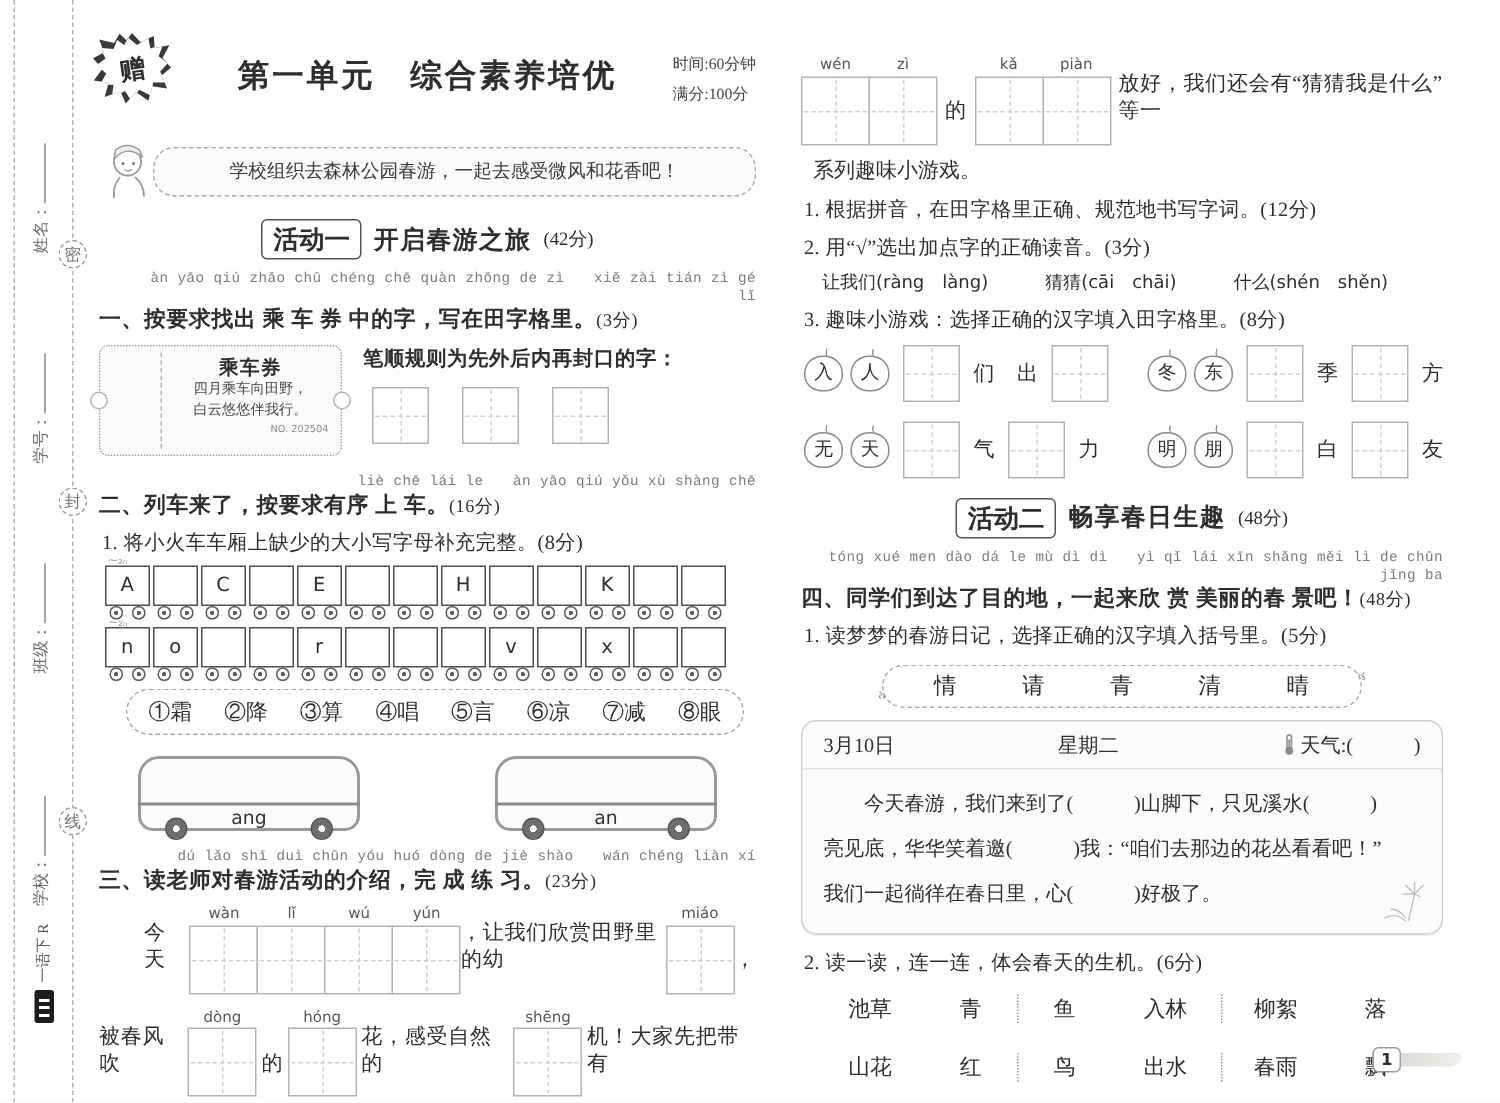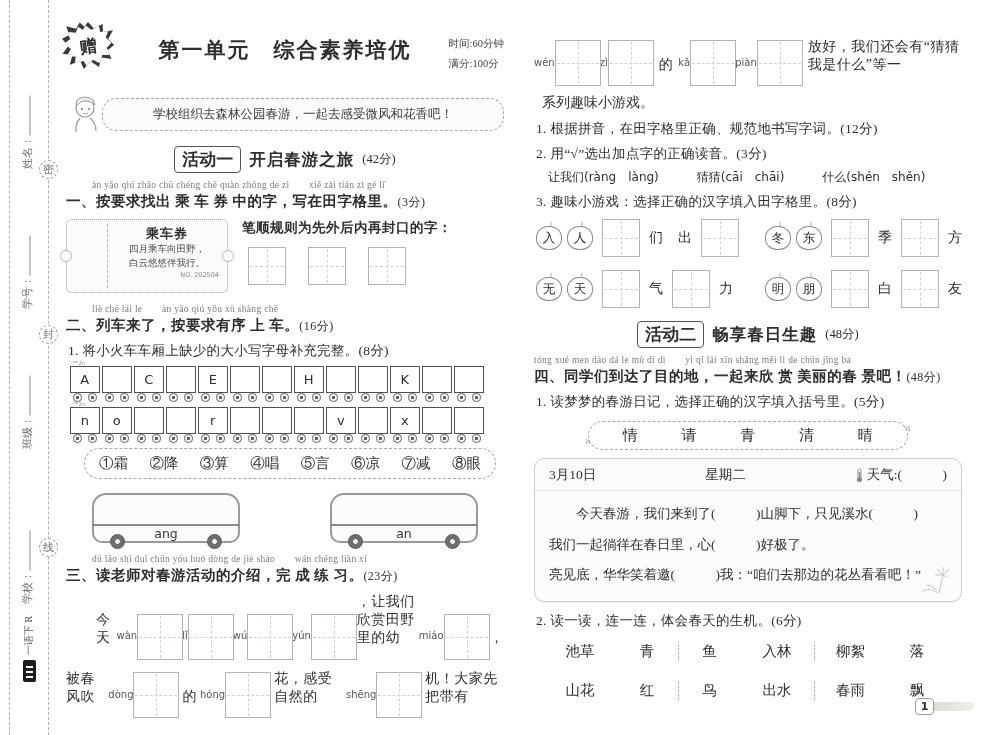--- a/index.html
+++ b/index.html
@@ -40,32 +40,32 @@
   .bubble-row { display:flex; align-items:center; margin:8px 0 4px 0; }
   .kid { width:36px; height:44px; flex:none; }
   .bubble { flex:1; border:1px dashed #a9a9a9; border-radius:14px; background:#fbfbfa; font-size:12.5px; padding:7px 10px; text-align:center; color:#3a3a3a; }
 
   
   .act { display:flex; align-items:center; justify-content:center; gap:8px; margin:10px 0 6px 0; }
   .act-badge { border:1.5px solid #555; border-radius:4px; padding:1px 7px; font-size:17px; font-weight:bold; }
   .act-title { font-size:16.5px; font-weight:bold; letter-spacing:1px;font-family:Liberation Serif, serif; }
   .act-score { font-size:12.5px; }
 
-  .pinyin { font-family:Liberation Serif, serif; font-size:9.5px; color:#7c7c7c; letter-spacing:.3px; }
+  .pinyin { font-family:Liberation Mono, monospace; font-size:9.5px; color:#7c7c7c; letter-spacing:.3px;text-align:right; }
   .qtext { font-size:14.5px; font-weight:bold; letter-spacing:.5px; }
   .qtext .score { font-weight:normal; font-size:12px; }
   .sub { font-size:13.5px; margin:7px 0 4px 2px; letter-spacing:.3px; }
 
   
   .tzg { width:38px; height:38px; border:1px solid #b3b3b3; background:#fff; position:relative; flex:none; }
   .tzg::before { content:""; position:absolute; left:1px; right:1px; top:50%; border-top:1px dashed #d6d0cb; }
   .tzg::after  { content:""; position:absolute; top:1px; bottom:1px; left:50%; border-left:1px dashed #d6d0cb; }
   .tzg.big { width:46px; height:46px; }
   .tzg-join { margin-left:-1px; }
-  .pbox { display:flex; flex-direction:row; align-items:center; }
+  .pbox { display:flex; flex-direction:column; align-items:center; }
   .plabel { font-family:"DejaVu Sans",sans-serif; font-size:10px; color:#555; line-height:1.25; }
   .boxrow { display:flex; }
 
   
   .q1body { display:flex; margin-top:8px; gap:14px; }
   .ticket { width:162px; height:74px; border:1.5px dotted #9d9d9d; border-radius:6px; background:#fbfbfa; position:relative; padding:5px 8px 4px 48px; flex:none; }
   .ticket::before { content:""; position:absolute; left:40px; top:4px; bottom:4px; border-left:1px dashed #b5b5b5; }
   .t-notch { position:absolute; top:50%; width:12px; height:12px; margin-top:-6px; background:#fff; border:1px solid #b5b5b5; border-radius:50%; }
   .t-notch.l { left:-7px; } .t-notch.r { right:-7px; }
   .t-title { text-align:center; font-weight:bold; font-size:13px; letter-spacing:1px; }
@@ -484,22 +484,22 @@
               <svg class="thermo" viewBox="0 0 9 15">
                 <rect x="3" y="1" width="3" height="9" rx="1.5" fill="none" stroke="#8a8a8a" stroke-width="1"></rect>
                 <circle cx="4.5" cy="11.5" r="2.6" fill="#8a8a8a"></circle>
                 <line x1="4.5" y1="4" x2="4.5" y2="11" stroke="#8a8a8a" stroke-width="1.2"></line>
               </svg>
               <span>天气:(　　　)</span>
             </span>
           </div>
           <div class="d-body">
             <div class="first">今天春游，我们来到了(　　　)山脚下，只见溪水(　　　)</div>
+            <div>亮见底，华华笑着邀(　　　)我：“咱们去那边的花丛看看吧！”</div>
             <div>我们一起徜徉在春日里，心(　　　)好极了。</div>
-            <div>亮见底，华华笑着邀(　　　)我：“咱们去那边的花丛看看吧！”</div>
             <svg class="dandelion" viewBox="0 0 34 30">
               <g stroke="#8d8d8d" stroke-width="0.9" fill="none">
                 <line x1="24" y1="10" x2="20" y2="28"></line>
                 <line x1="24" y1="10" x2="30" y2="4"></line>
                   <line x1="24" y1="10" x2="28" y2="12"></line>
                 <line x1="24" y1="10" x2="18" y2="4"></line>
                   <line x1="24" y1="10" x2="16" y2="10"></line>
                 <line x1="24" y1="10" x2="24" y2="2"></line>
                 <path d="M4 26 q8 -4 14 2"></path>
                   <path d="M8 20 q6 0 10 6"></path>

